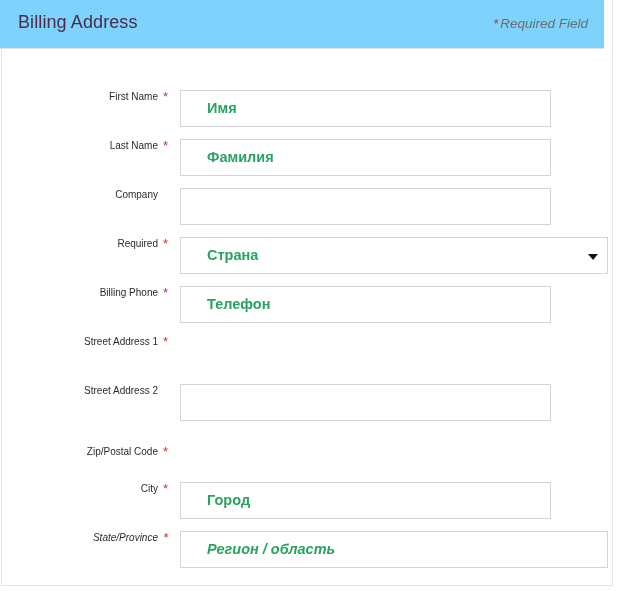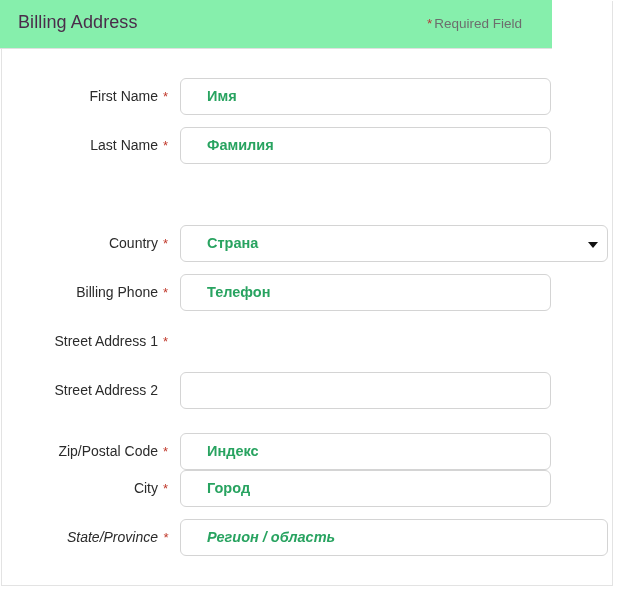--- a/index.html
+++ b/index.html
@@ -23,44 +23,45 @@
     border: 1px solid #e3e3e3;
     border-top: none;
     background: #ffffff;
     box-sizing: border-box;
   }
 
   .panel-header {
     position: absolute;
     left: 0px;
     top: 0px;
-    width: 552px;
+    width: 604px;
     height: 49px;
-    background: #86efac;
+    background: #7dd3fc;
     border-bottom: 1px solid #e0e0e0;
     box-sizing: border-box;
   }
 
   .panel-title {
     position: absolute;
     left: 18px;
     top: 12px;
     font-size: 18px;
     color: #4a2c4a;
     letter-spacing: 0.1px;
     white-space: nowrap;
   }
 
   .required-note {
     position: absolute;
-    right: 30px;
+    right: 16px;
     top: 16px;
     font-size: 13.5px;
     color: #6d6d6d;
     white-space: nowrap;
+    font-style: italic;
   }
   .required-note .star {
     color: #b33a3a;
     font-size: 13.5px;
     margin-right: 2px;
   }
 
   .form-area {
     position: absolute;
     left: 0;
@@ -77,45 +78,45 @@
   }
 
   .row-label {
     position: absolute;
     left: 0px;
     top: 0px;
     width: 158px;
     height: 37px;
     line-height: 37px;
     text-align: right;
-    font-size: 14px;
+    font-size: 10px;
     color: #2b2b2b;
     white-space: nowrap;
   }
 
   .row-star {
     position: absolute;
     left: 163px;
     top: 0px;
     height: 37px;
     line-height: 37px;
     font-size: 13px;
     color: #c0392b;
   }
 
   .row-control {
     position: absolute;
     left: 180px;
-    top: 0px;
+    top: 12px;
     width: 371px;
     height: 37px;
     border: 1px solid #d4d4d4;
     background: #ffffff;
     box-sizing: border-box;
-    border-radius: 6px;
+    border-radius: 0;
   }
   .row-control.wide {
     width: 428px;
   }
 
   .row-value {
     position: absolute;
     left: 26px;
     top: 0px;
     right: 24px;
@@ -160,22 +161,28 @@
         <div class="row-value">Имя</div>
       </div>
     </div>
     <div class="form-row" style="top: 78px; padding-left: 29px;">
       <div class="row-label">Last Name</div>
       <div class="row-star">*</div>
       <div class="row-control">
         <div class="row-value">Фамилия</div>
       </div>
     </div>
+    <div class="form-row" style="top: 127px;">
+      <div class="row-label">Company</div>
+      <div class="row-control">
+        <div class="row-value"></div>
+      </div>
+    </div>
     <div class="form-row" style="top: 176px;">
-      <div class="row-label">Country</div>
+      <div class="row-label">Required</div>
       <div class="row-star">*</div>
       <div class="row-control wide">
         <div class="row-value">Страна</div>
         <span class="select-caret"></span>
       </div>
     </div>
     <div class="form-row" style="top: 225px; padding-left: 28px;">
       <div class="row-label">Billing Phone</div>
       <div class="row-star">*</div>
       <div class="row-control">
@@ -188,23 +195,20 @@
     </div>
     <div class="form-row" style="top: 323px;">
       <div class="row-label">Street Address 2</div>
       <div class="row-control">
         <div class="row-value"></div>
       </div>
     </div>
     <div class="form-row" style="top: 372px; margin-top: 12px;">
       <div class="row-label">Zip/Postal Code</div>
       <div class="row-star">*</div>
-      <div class="row-control">
-        <div class="row-value">Индекс</div>
-      </div>
     </div>
     <div class="form-row" style="top: 421px;">
       <div class="row-label">City</div>
       <div class="row-star">*</div>
       <div class="row-control">
         <div class="row-value">Город</div>
       </div>
     </div>
     <div class="form-row" style="top: 470px; font-style: italic;">
       <div class="row-label">State/Province</div>

